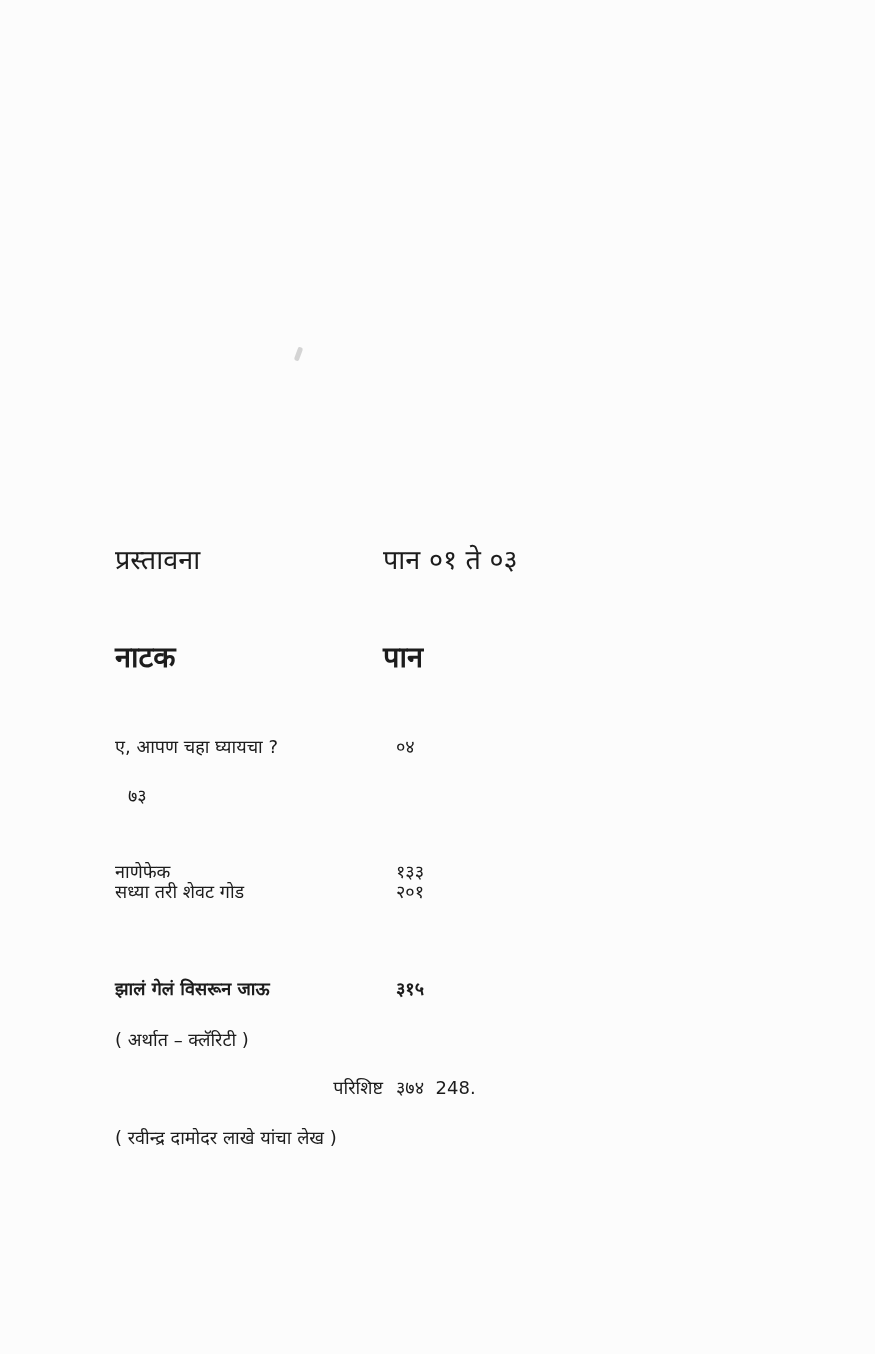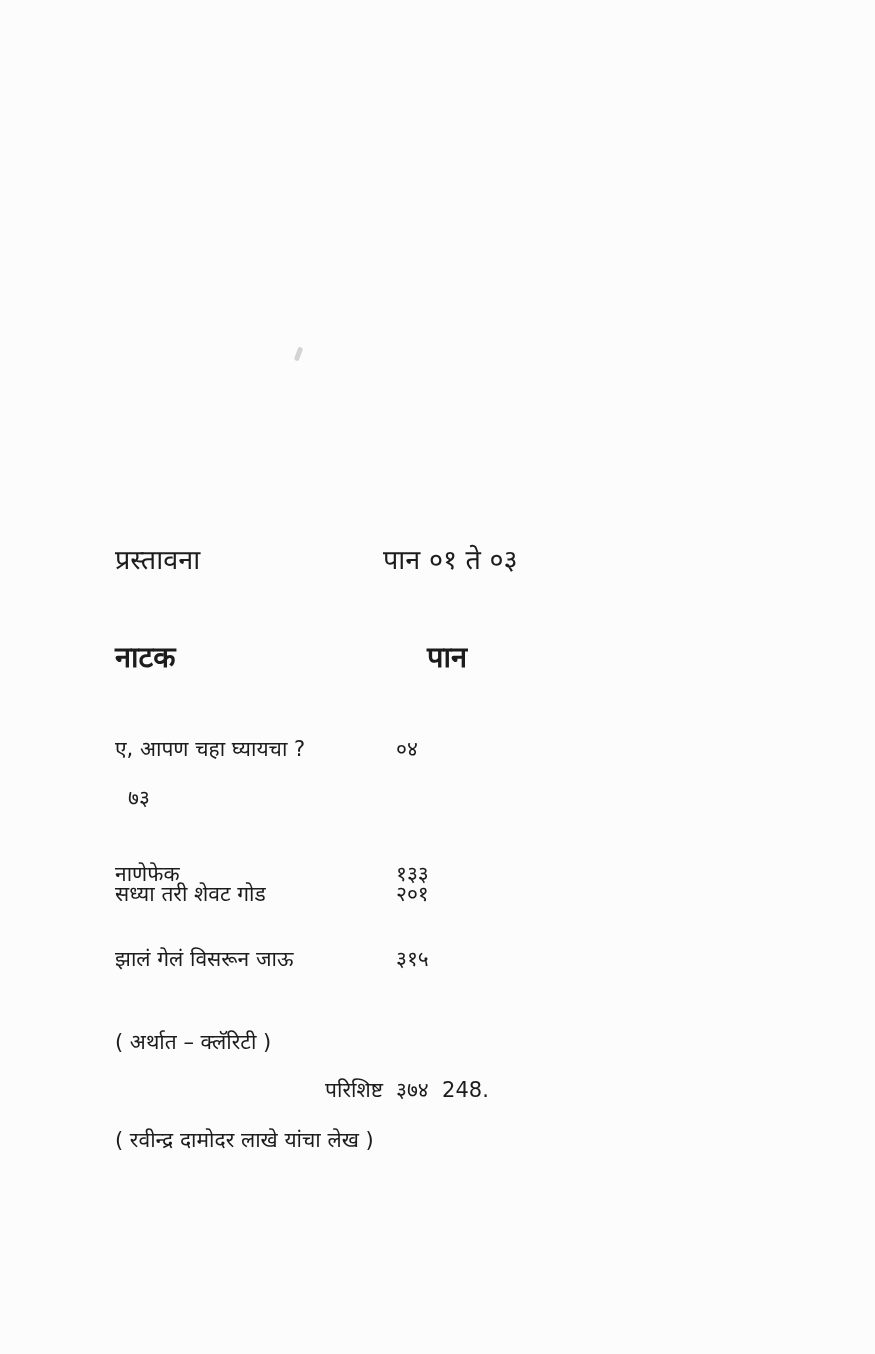--- a/index.html
+++ b/index.html
@@ -47,31 +47,30 @@
     margin: 0;
   }
   .preface-line {
     top: 540px;
     font-size: 27px;
   }
   .header-line {
     top: 636px;
     font-size: 29px;
     font-weight: bold;
-    gap: 44px;
   }
   .toc-row {
-    font-size: 21px;
+    font-size: 18px;
   }
   .r0 { top: 734px; }
   .r1 { top: 783px; }
   .r2 { top: 831px; margin-top: 28px; }
   .r3 { top: 879px; }
   .r4 { top: 928px; }
-  .r5 { top: 944px; }
+  .r5 { top: 976px; font-weight: bold; }
   .r6 { top: 1027px; }
   .r7 { top: 1075px; text-align: right; }
   .r8 { top: 1125px; }
   .speck {
     position: absolute;
     left: 296px;
     top: 347px;
     width: 5px;
     height: 14px;
     background: #b9b9b9;

